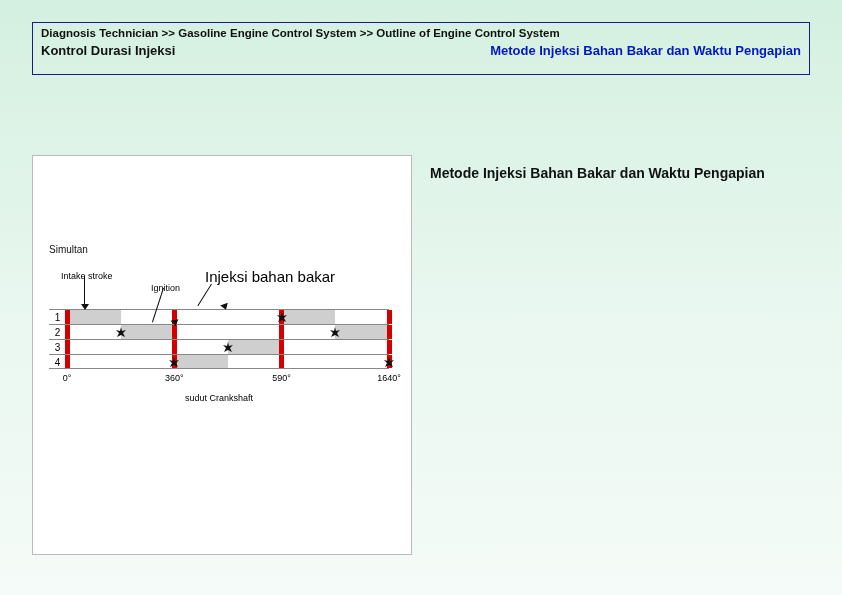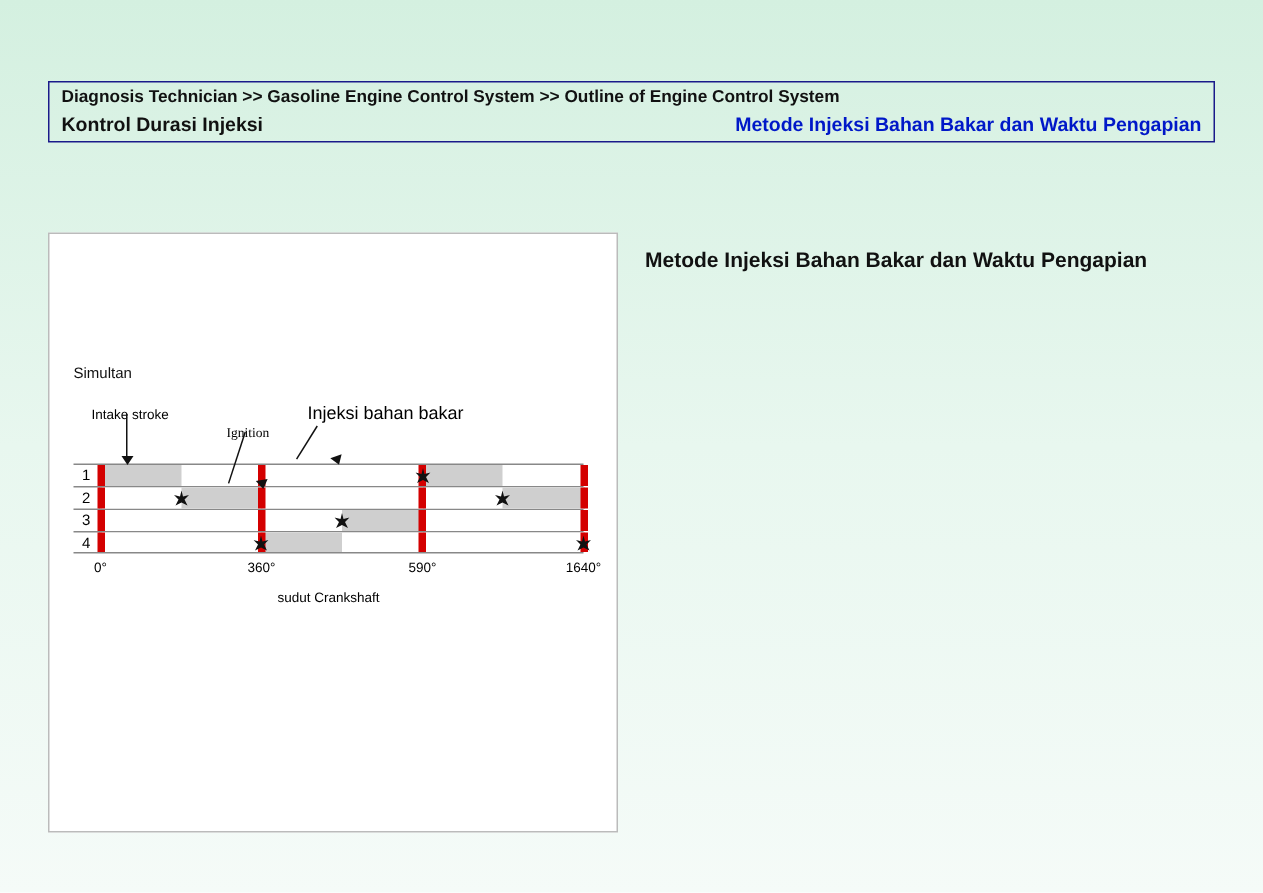--- a/index.html
+++ b/index.html
@@ -11,22 +11,21 @@
     position: relative;
     overflow: hidden;
   }
   .header-box {
     position: absolute;
     top: 22px;
     left: 32px;
     right: 32px;
     border: 1px solid #1a1a8a;
     background: transparent;
-    padding: 4px 8px 4px 8px;
-    margin-top: 32px;
+    padding: 4px 8px 16px 8px;
   }
   .breadcrumb {
     font-size: 11.5px;
     font-weight: bold;
     color: #111;
   }
   .subheader-row {
     display: flex;
     justify-content: space-between;
     align-items: flex-start;
@@ -80,27 +79,26 @@
     position: absolute;
     left: 18px;
     top: 6px;
     font-size: 9px;
   }
   .legend-ignition {
     position: absolute;
     left: 108px;
     top: 18px;
     font-size: 9px;
-    font-family: Liberation Serif, serif;
   }
   .legend-injeksi {
     position: absolute;
     left: 162px;
     top: 4px;
-    font-size: 12px;
+    font-size: 15px;
     line-height: 1.1;
   }
   .chart-wrap {
     position: relative;
     margin-top: 4px;
     margin-left: 6px;
     width: 340px;
   }
   .cyl-row {
     display: flex;

